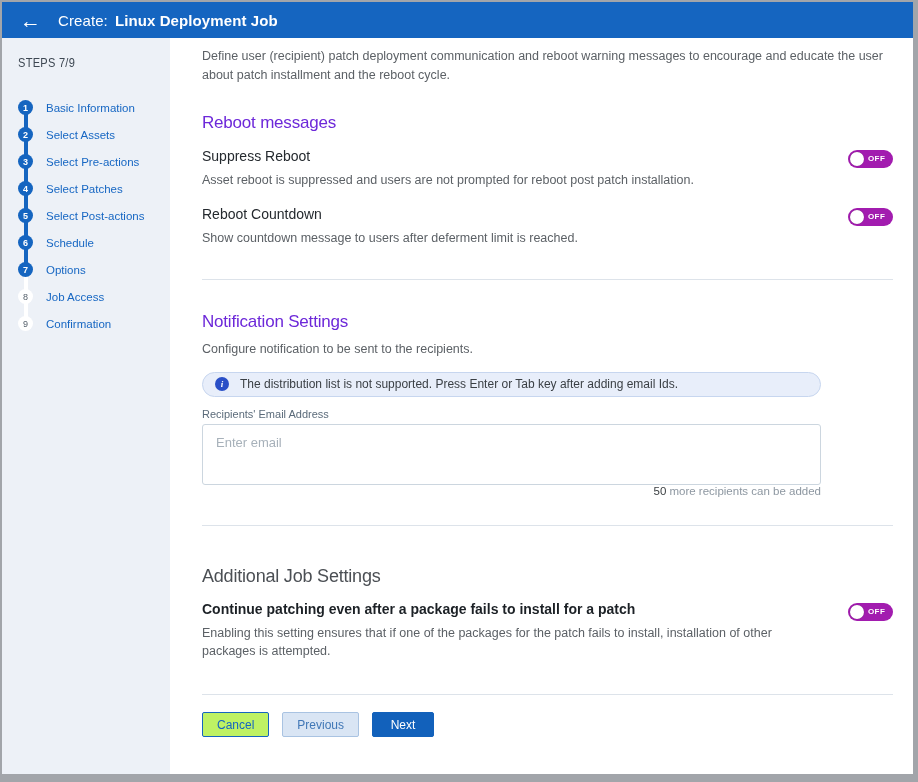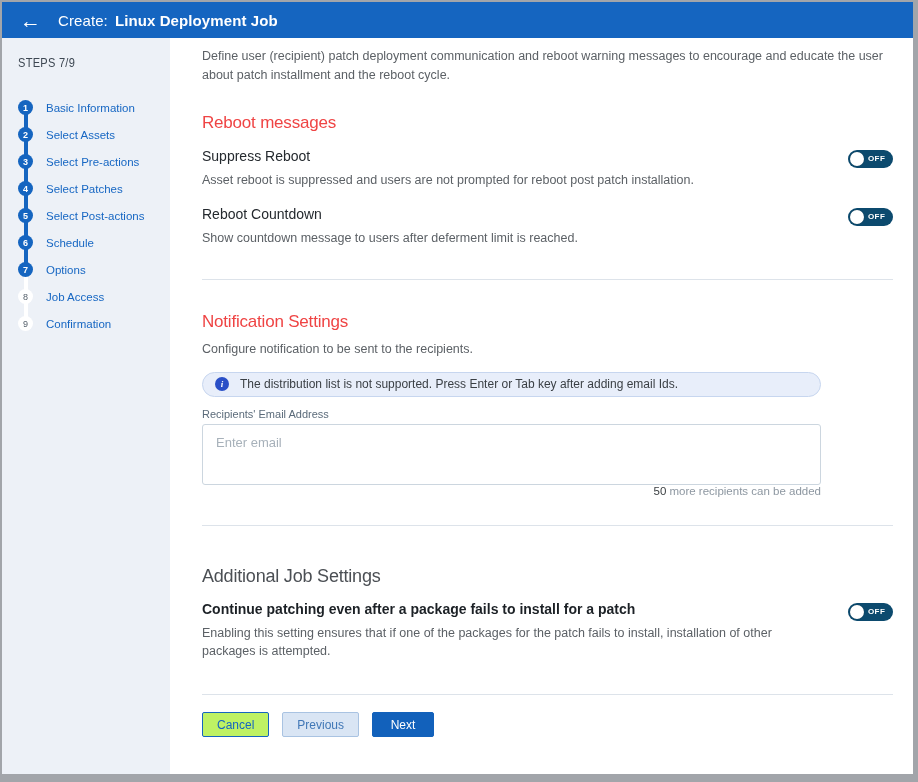--- a/index.html
+++ b/index.html
@@ -66,30 +66,30 @@
   .step.todo .step-circle { background: #ffffff; color: #55606b; font-weight: 400; }
   .step-label { margin-left: 13px; font-size: 11.5px; color: #1767c3; }
   
   .main {
     flex: 1; background: #ffffff;
     padding: 0 20px 0 32px;
     overflow: hidden;
   }
   .page-title { font-size: 19px; font-weight: 400; color: #4b4f54; margin-top: 27px; letter-spacing: -0.2px; }
   .page-sub   { font-size: 12.5px; color: #5c6166; line-height: 1.5; margin-top: 9px; }
-  .section-title { font-size: 17px; font-weight: 400; color: #ef4444; letter-spacing: -0.2px; }
+  .section-title { font-size: 17px; font-weight: 400; color: #6d28d9; letter-spacing: -0.2px; }
   .setting-row {
     display: flex; justify-content: space-between; align-items: flex-start;
   }
   .setting-label { font-size: 14px; color: #24292e; font-weight: 400; }
   .setting-label.bold { font-weight: 700; color: #1c2126; }
   .setting-desc { font-size: 12.5px; color: #5c6166; margin-top: 3px; line-height: 1.45; }
   .toggle {
     width: 45px; height: 18px; border-radius: 9px;
-    background: #0c4a6e; display: flex; align-items: center;
+    background: #a21caf; display: flex; align-items: center;
     margin-top: 2px; cursor: pointer; flex: 0 0 45px;
   }
   .toggle-knob {
     width: 14px; height: 14px; border-radius: 50%;
     background: #ffffff; margin-left: 2px;
     box-shadow: 0 0 1px rgba(0,0,0,0.4);
   }
   .toggle-text {
     color: #ffffff; font-size: 8px; font-weight: 700;
     margin-left: 4px; letter-spacing: 0.4px;

